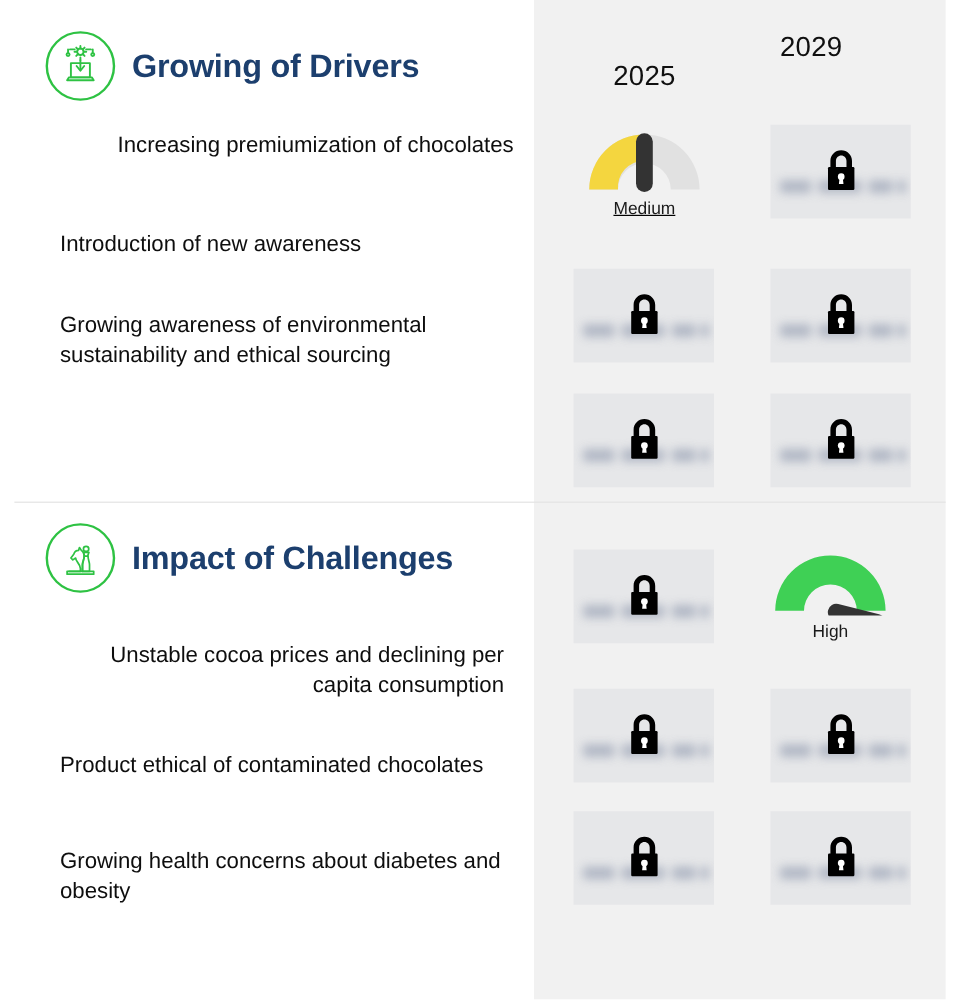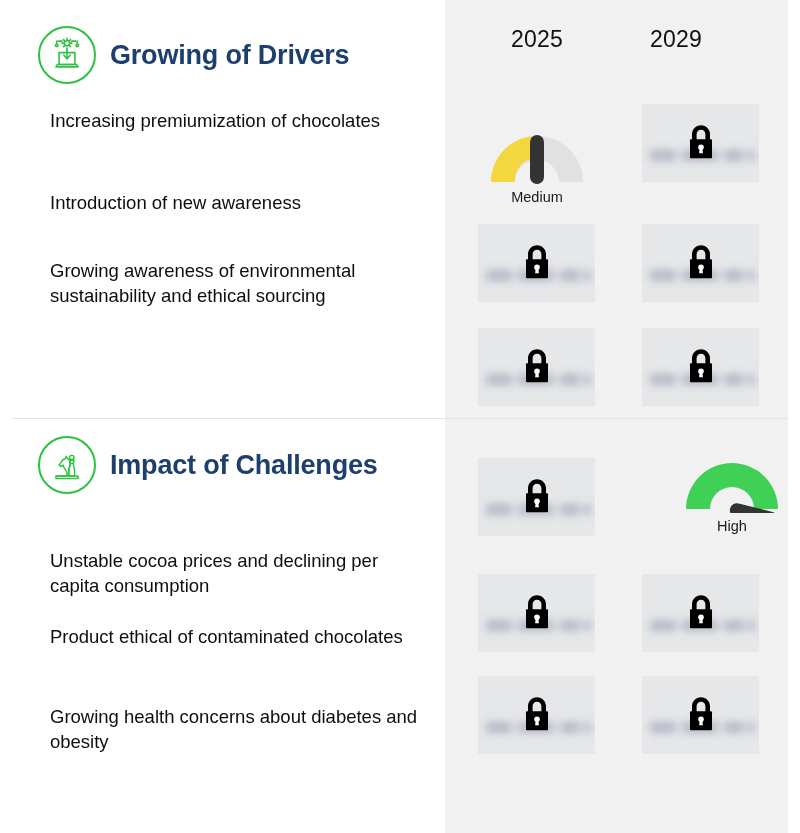--- a/index.html
+++ b/index.html
@@ -29,21 +29,21 @@
   .year-header {
     position: absolute;
     top: 26px;
     width: 120px;
     text-align: center;
     font-size: 23px;
     font-weight: 400;
     color: #101010;
     letter-spacing: .2px;
   }
-  #year-2025 { left: 477px; }
+  #year-2025 { left: 477px; margin-top: 24px; }
   #year-2029 { left: 616px; }
 
   
   #section-divider {
     position: absolute;
     left: 12px;
     top: 418px;
     width: 776px;
     height: 1px;
     background: #e3e3e3;
@@ -85,26 +85,26 @@
     position: absolute;
     left: 50px;
     width: 370px;
     font-size: 18.5px;
     line-height: 25px;
     color: #0e0e0e;
     font-weight: 400;
   }
 
   
-  #item-d-0 { top: 108px; }
+  #item-d-0 { top: 108px; margin-left: 48px; }
   #item-d-1 { top: 190px; }
   #item-d-2 { top: 258px; }
 
   
-  #item-c-0 { top: 548px; }
+  #item-c-0 { top: 533px; text-align: right; }
   #item-c-1 { top: 624px; }
   #item-c-2 { top: 704px; }
 
   
   .locked-cell {
     position: absolute;
     width: 117px;
     height: 78px;
     background: #e6e7e9;
     overflow: hidden;
@@ -173,21 +173,21 @@
       <path d="M10 39h28l-2-3H12z"></path>
     </svg>
   </div>
   <div class="section-title">Growing of Drivers</div>
 </div>
 
 <div class="list-item" id="item-d-0">Increasing premiumization of chocolates</div>
 <div class="list-item" id="item-d-1">Introduction of new awareness</div>
 <div class="list-item" id="item-d-2">Growing awareness of environmental sustainability and ethical sourcing</div>
 
-<div class="gauge col-2025" style="left:477px; top:128px;">
+<div class="gauge col-2025" style="left:477px; top:104px;text-decoration:underline;">
   <svg width="120" height="56" viewBox="0 0 120 56">
     <path d="M14 54 A46 46 0 0 1 106 54 L82 54 A22 22 0 0 0 38 54 Z" fill="#e1e1e1"></path>
     <path d="M14 54 A46 46 0 0 1 60 8 L60 30 A22 22 0 0 0 38 54 Z" fill="#f4d63f"></path>
     <g transform="translate(60 54) rotate(0)">
       <rect x="-7" y="-47" width="14" height="49" rx="7" fill="#333333"></rect>
     </g>
   </svg>
   <div class="gauge-label">Medium</div>
 </div>
 
@@ -291,21 +291,21 @@
     <div class="blur-bar" style="left:106px;top:46px; width:7px;"></div>
   </div>
   <svg class="lock-glyph" viewBox="0 0 34 38">
     <path d="M17 2c-5.1 0-9 4-9 9v6h4.6v-6c0-2.6 1.9-4.6 4.4-4.6s4.4 2 4.4 4.6v6H26v-6c0-5-3.9-9-9-9z" fill="#000"></path>
     <rect x="6" y="16" width="22" height="19" rx="1" fill="#000"></rect>
     <circle cx="17" cy="24" r="2.8" fill="#fff"></circle>
     <path d="M15.8 24h2.4l.7 6h-3.8z" fill="#fff"></path>
   </svg>
 </div>
 
-<div class="gauge col-2029" style="left:672px; top:455px;">
+<div class="gauge col-2029" style="left:632px; top:455px;">
   <svg width="120" height="58" viewBox="0 0 120 58">
     <path d="M14 54 A46 46 0 0 1 106 54 L82 54 A22 22 0 0 0 38 54 Z" fill="#3fd055"></path>
     <g transform="translate(60 54) rotate(104)">
       <rect x="-7" y="-47" width="14" height="49" rx="7" fill="#333333"></rect>
     </g>
   </svg>
   <div class="gauge-label">High</div>
 </div>
 
 <div class="locked-cell col-2025" style="top:574px;">

